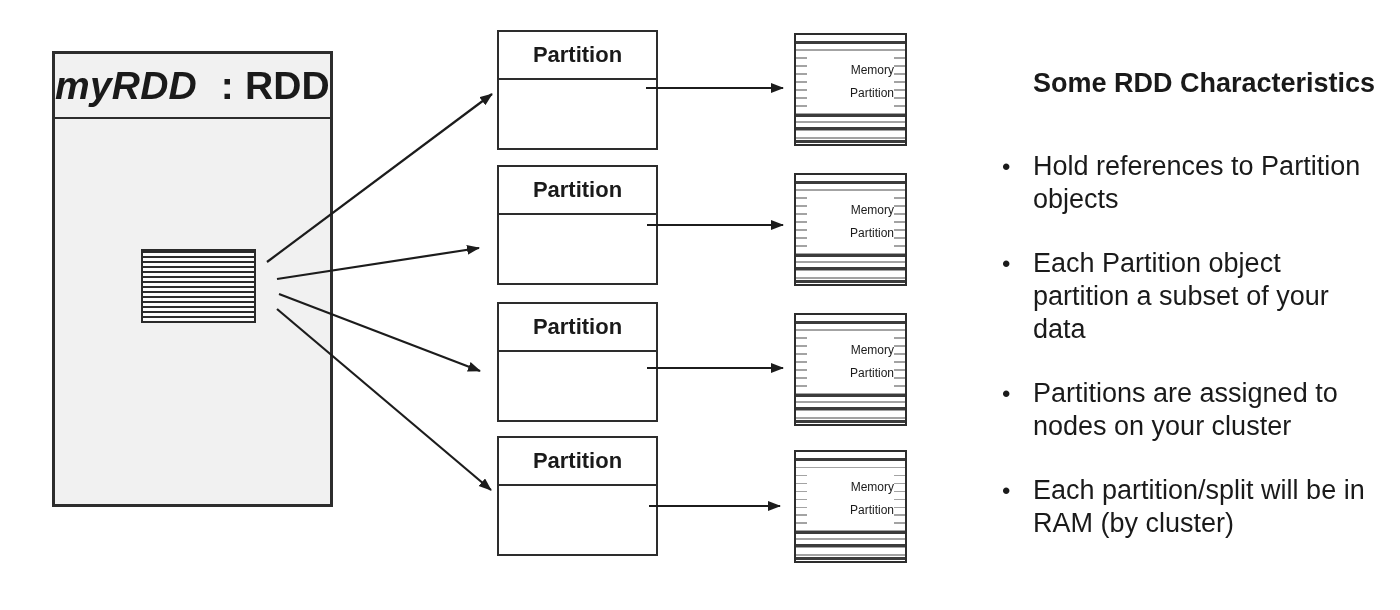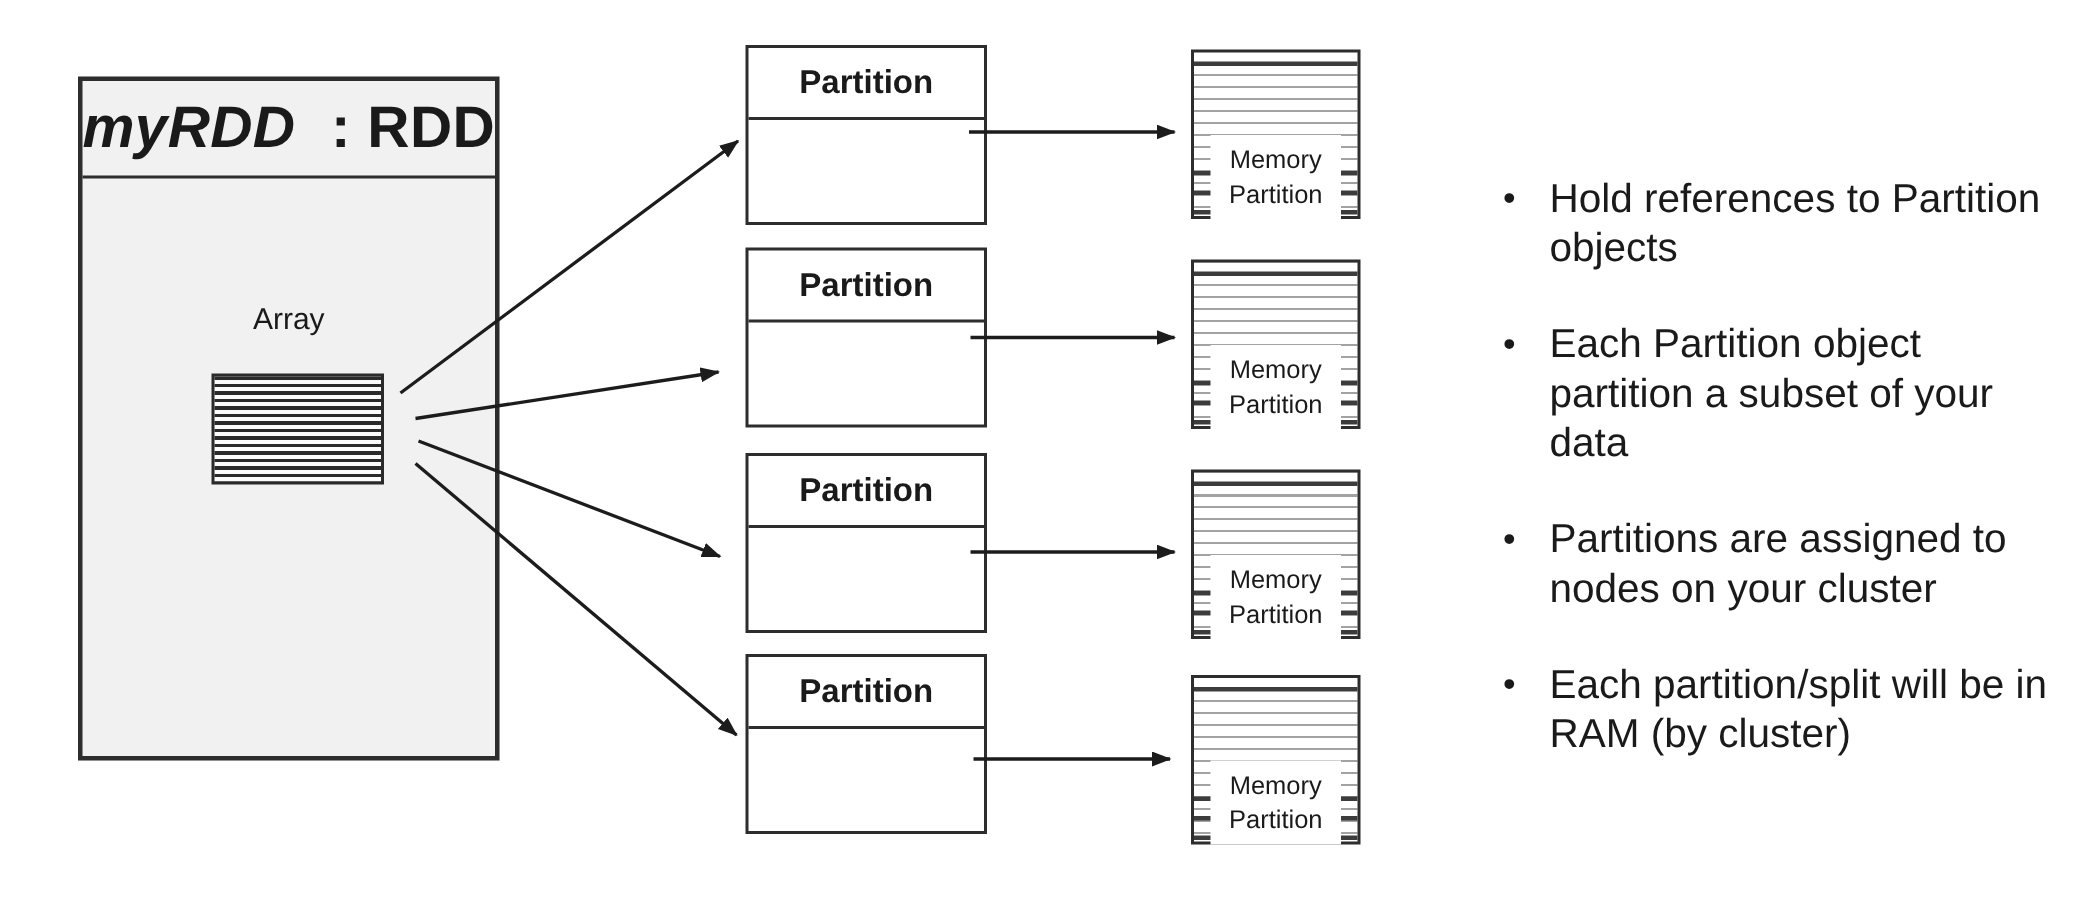--- a/index.html
+++ b/index.html
@@ -38,22 +38,22 @@
 
   
   .mem-box{
     left:794px;width:113px;height:113px;
     background-color:#fff;
     background-image:repeating-linear-gradient(to bottom,transparent 0 6.5px,var(--stripe_light,#a3a3a3) 6.5px 8px);
   }
   .dark-line{position:absolute;left:0;right:0;height:2.5px;background:var(--stripe_dark,#3c3c3c);}
   .mem-label{
     position:absolute;left:11px;right:11px;top:19px;
-    background:#fff;text-align:center;
-    font-size:17px;line-height:23px;padding:5px 0;margin-top:36px;
+    background:#fff;text-align:right;
+    font-size:12px;line-height:23px;padding:5px 0;
   }
 
   
   .panel{position:absolute;left:1002px;top:66px;width:396px;}
   .panel-title{margin:0 0 0 31px;font-size:27px;font-weight:bold;line-height:34px;}
   .bullets{list-style:none;margin:50px 0 0 0;padding:0;}
   .bullets li{display:flex;margin-bottom:31px;font-size:27px;line-height:33px;}
   .bullet-glyph{flex:0 0 31px;width:31px;font-size:24px;line-height:33px;}
   .bullet-text{flex:1;white-space:pre-line;}
 
@@ -65,21 +65,20 @@
 </head>
 <body>
 
 <div class="canvas">
 
   <div class="box rdd-box">
     <div class="rdd-header">
       <span class="ital">myRDD</span>
         <span> : RDD</span>
     </div>
-    <div class="array-label">Array</div>
     <div class="array-stripes"></div>
   </div>
 
   <div class="box part-box" style="top:30px">
     <div class="part-header">
       <span>Partition</span>
     </div>
   </div>
   <div class="box part-box" style="top:165px">
     <div class="part-header">
@@ -120,20 +119,21 @@
   </div>
   <div class="box mem-box" style="top:450px">
     <div class="dark-line" style="top:6px"></div>
     <div class="dark-line" style="top:79px"></div>
     <div class="dark-line" style="top:92px"></div>
     <div class="dark-line" style="top:105px"></div>
     <div class="mem-label">Memory Partition</div>
   </div>
 
   <div class="panel">
+    <h2 class="panel-title">Some RDD Characteristics</h2>
     <ul class="bullets">
       <li>
         <span class="bullet-glyph">•</span>
         <span class="bullet-text">Hold references to Partition
 objects</span>
       </li>
       <li>
         <span class="bullet-glyph">•</span>
         <span class="bullet-text">Each Partition object
 partition a subset of your

